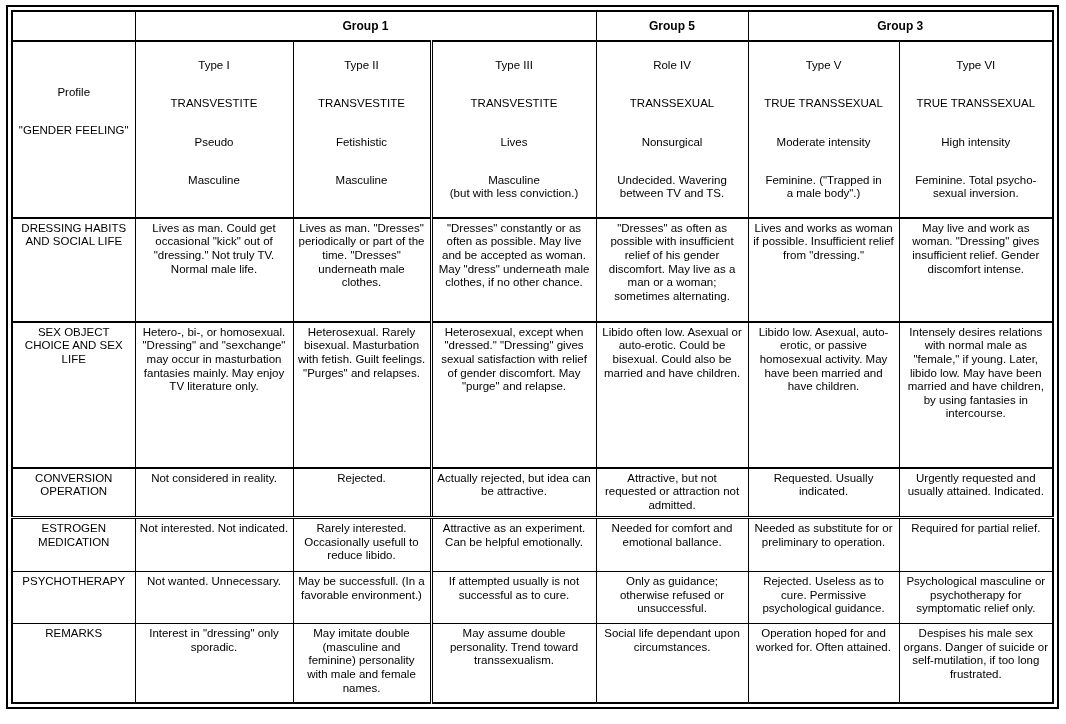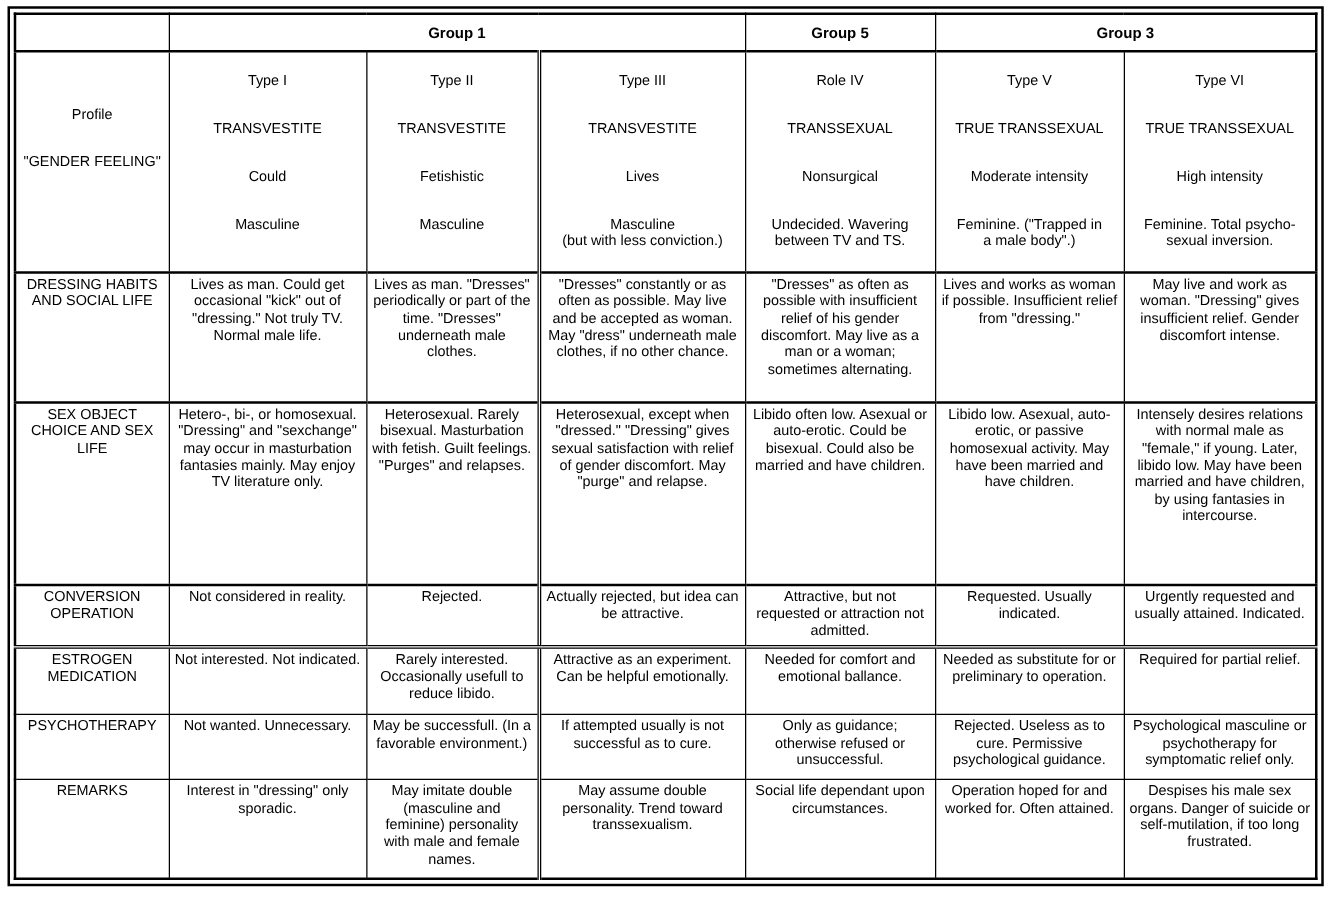--- a/index.html
+++ b/index.html
@@ -91,21 +91,21 @@
     </tr>
 
     <tr class="r-profile">
       <td class="profile-label">
         <div class="pl">Profile</div>
         <div class="pl">"GENDER FEELING"</div>
       </td>
       <td>
         <div class="pl">Type I</div>
         <div class="pl">TRANSVESTITE</div>
-        <div class="pl">Could</div>
+        <div class="pl">Pseudo</div>
         <div class="pl">Masculine</div>
       </td>
       <td>
         <div class="pl">Type II</div>
         <div class="pl">TRANSVESTITE</div>
         <div class="pl">Fetishistic</div>
         <div class="pl">Masculine</div>
       </td>
       <td class="dbl-left">
         <div class="pl">Type III</div>

